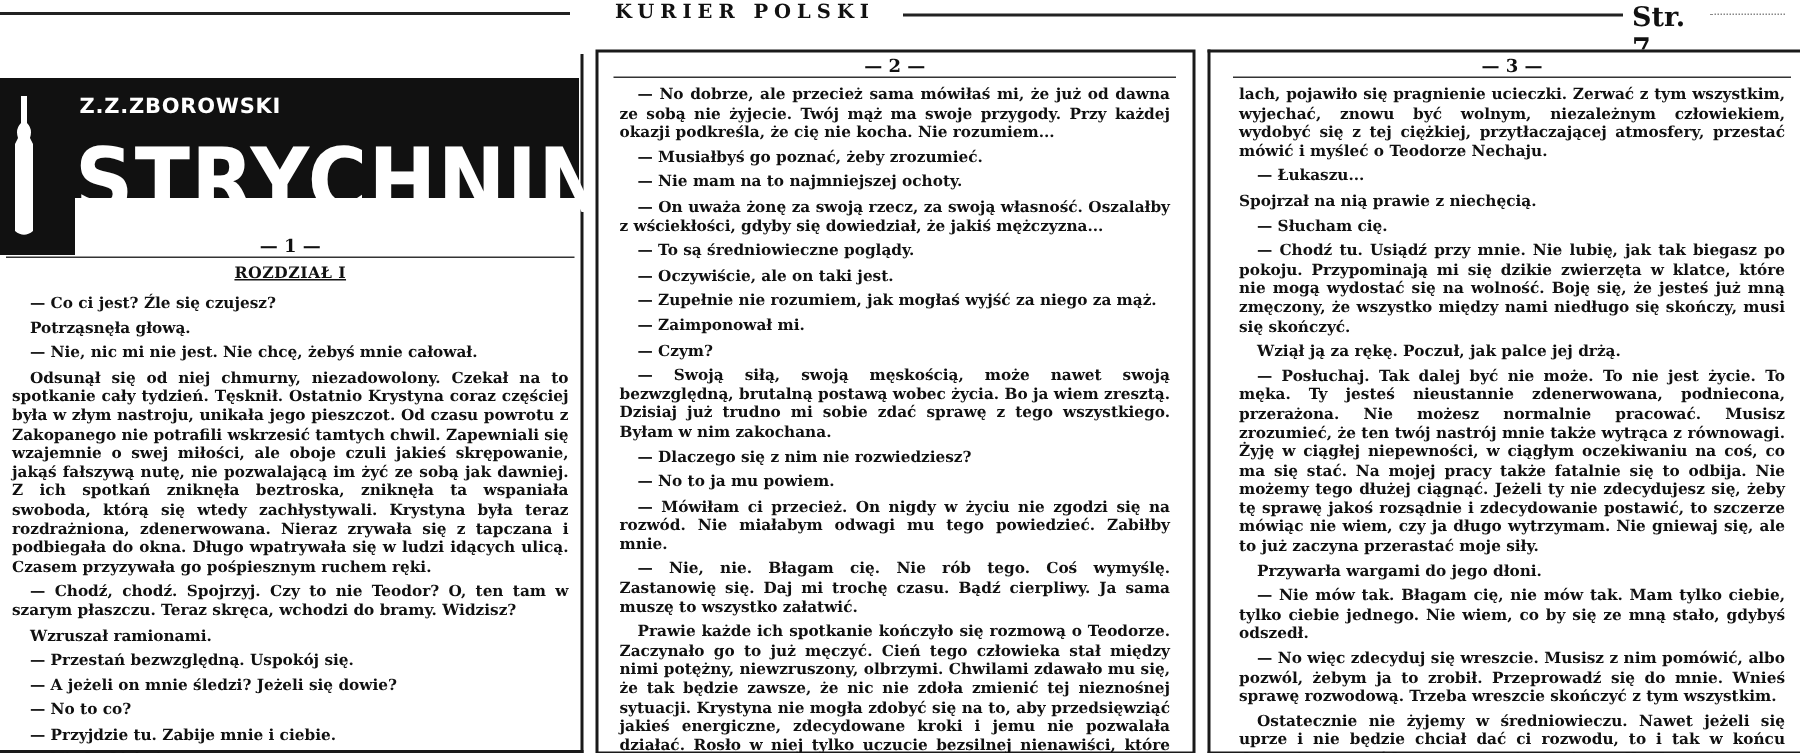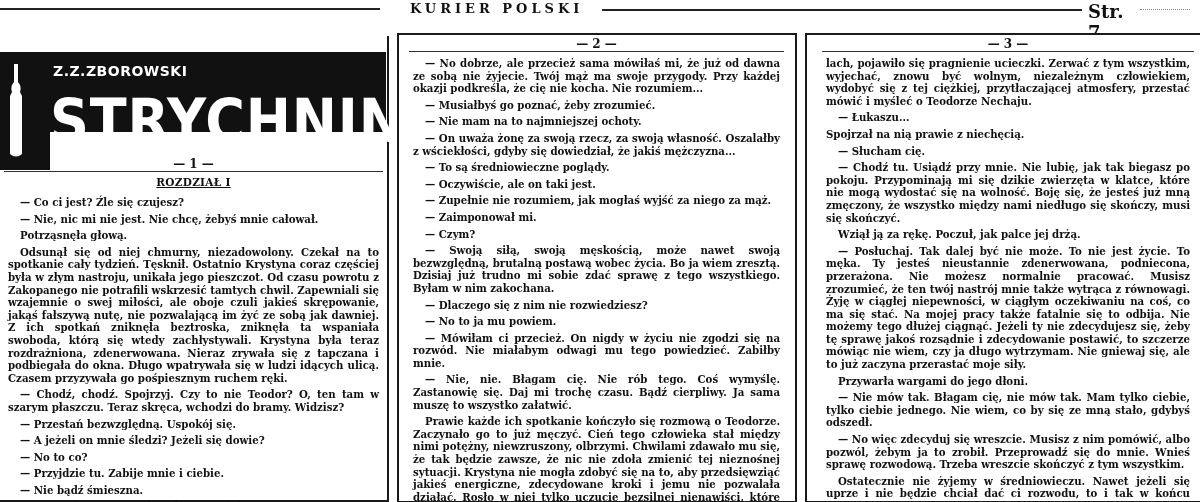--- a/index.html
+++ b/index.html
@@ -60,24 +60,25 @@
     </svg>
     <div class="author">Z.Z.ZBOROWSKI</div>
     <div class="novel">STRYCHNINA</div>
   </div>
   <div class="inner">
     <div class="part-head">— 1 —</div>
     <div class="part-rule"></div>
     <div class="chapter">ROZDZIAŁ I</div>
     <div class="text">
       <p class="ind">— Co ci jest? Źle się czujesz?</p>
+      <p class="ind">Potrząsnęła głową.</p>
       <p class="ind">— Nie, nic mi nie jest. Nie chcę, żebyś mnie całował.</p>
-      <p class="ind">Potrząsnęła głową.</p>
       <p class="ind">Odsunął się od niej chmurny, niezadowolony. Czekał na to spotkanie cały tydzień. Tęsknił. Ostatnio Krystyna coraz częściej była w złym nastroju, unikała jego pieszczot. Od czasu powrotu z Zakopanego nie potrafili wskrzesić tamtych chwil. Zapewniali się wzajemnie o swej miłości, ale oboje czuli jakieś skrępowanie, jakąś fałszywą nutę, nie pozwalającą im żyć ze sobą jak dawniej. Z ich spotkań zniknęła beztroska, zniknęła ta wspaniała swoboda, którą się wtedy zachłystywali. Krystyna była teraz rozdrażniona, zdenerwowana. Nieraz zrywała się z tapczana i podbiegała do okna. Długo wpatrywała się w ludzi idących ulicą. Czasem przyzywała go pośpiesznym ruchem ręki.</p>
       <p class="ind">— Chodź, chodź. Spojrzyj. Czy to nie Teodor? O, ten tam w szarym płaszczu. Teraz skręca, wchodzi do bramy. Widzisz?</p>
+      <p class="ind">Wzruszał ramionami.</p>
       <p class="ind">— Przestań bezwzględną. Uspokój się.</p>
       <p class="ind">— A jeżeli on mnie śledzi? Jeżeli się dowie?</p>
       <p class="ind">— No to co?</p>
       <p class="ind">— Przyjdzie tu. Zabije mnie i ciebie.</p>
       <p class="ind">— Nie bądź śmieszna.</p>
       <p class="ind">— Ty go nie znasz. On jest do tego zdolny.</p>
     </div>
   </div>
 </div>
 

